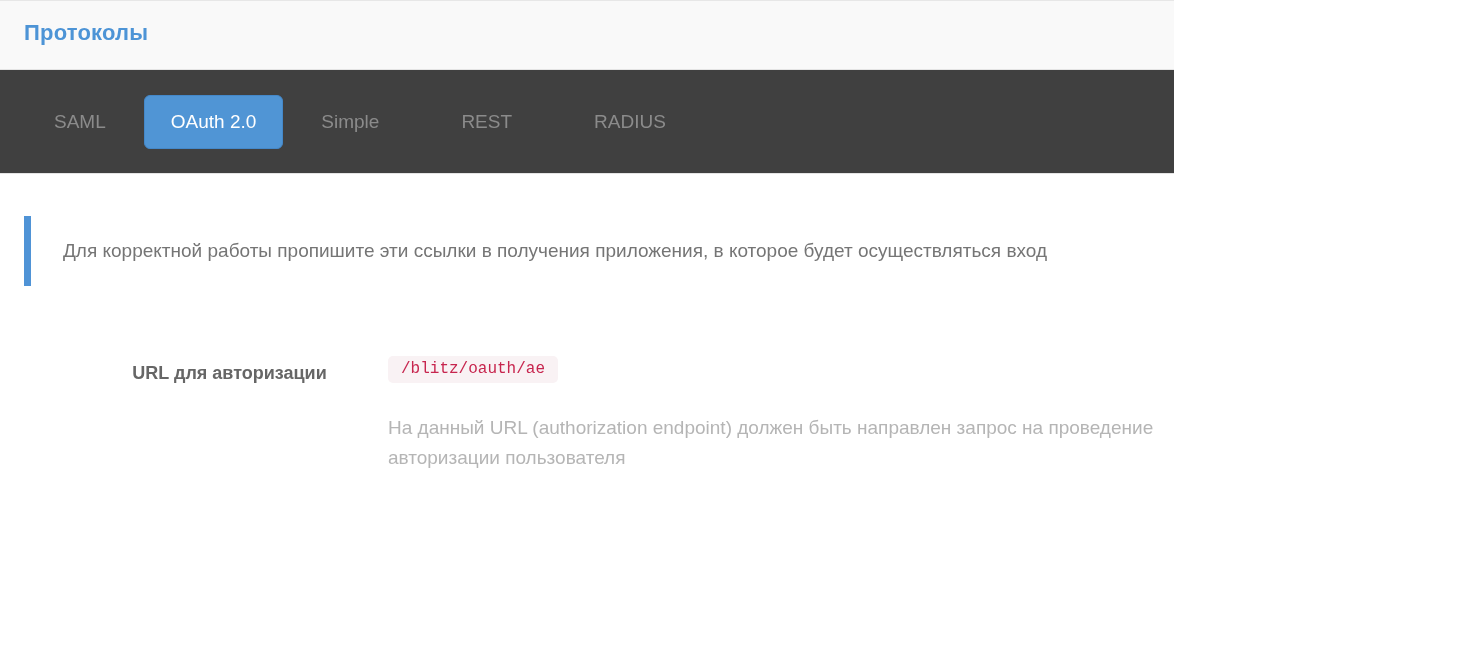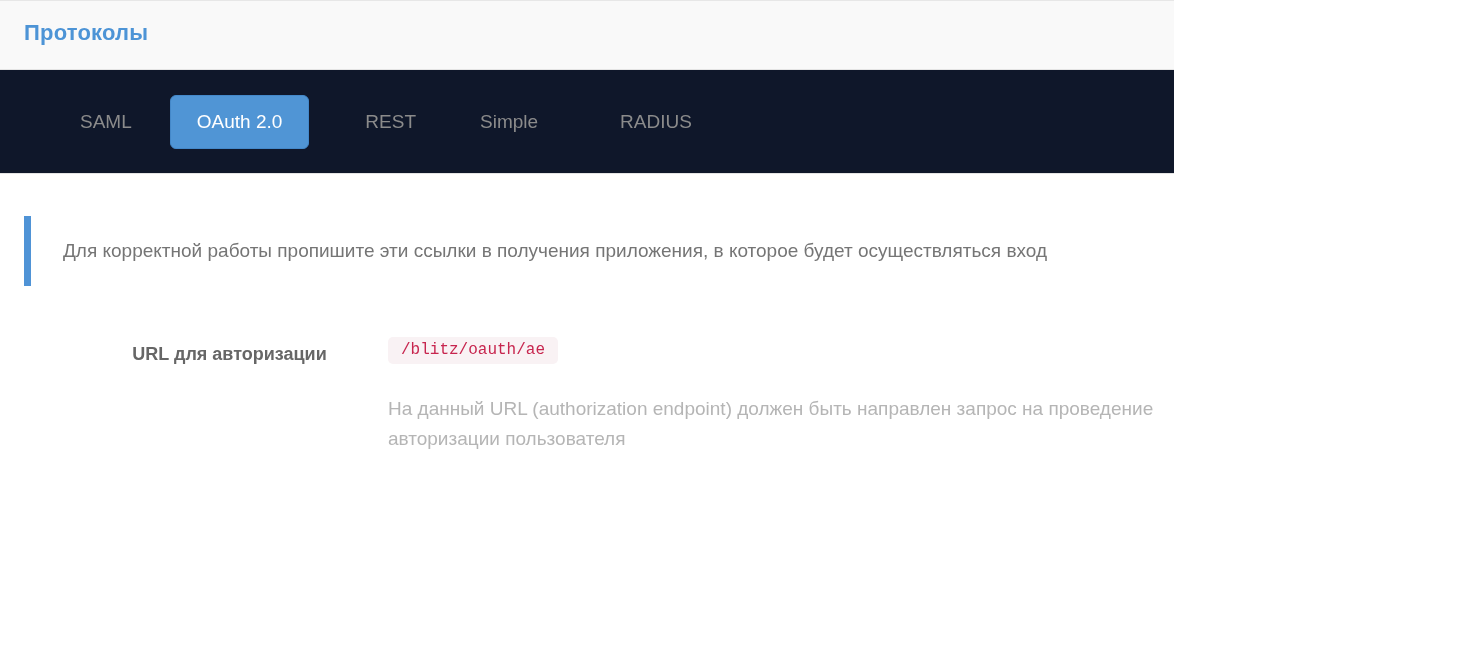--- a/index.html
+++ b/index.html
@@ -27,27 +27,27 @@
   .panel-heading h1 {
     margin: 0;
     font-size: 22px;
     font-weight: bold;
     color: #4d94d6;
     letter-spacing: 0.2px;
   }
 
   
   .tab-bar {
-    background: #0f172a;
+    background: #404040;
     border-bottom: 1px solid #e4e4e4;
     height: 104px;
     box-sizing: border-box;
     display: flex;
     align-items: center;
-    padding-left: 54px;
+    padding-left: 28px;
   }
   .tab {
     color: #8b8b8b;
     font-size: 19px;
     padding: 15px 26px;
     border-radius: 6px;
     cursor: pointer;
     white-space: nowrap;
   }
   .tab + .tab { margin-left: 12px; }
@@ -66,21 +66,21 @@
 
   .callout {
     margin: 0 24px;
     border-left: 7px solid #4f93d6;
     padding: 24px 15px 24px 32px;
     color: #757575;
     font-size: 19px;
     line-height: 22px;
   }
 
-  .form { margin-top: 51px; }
+  .form { margin-top: 70px; }
   .form-row {
     display: flex;
     align-items: flex-start;
   }
   .form-row + .form-row { margin-top: 63px; }
   .form-label {
     flex: 0 0 373px;
     box-sizing: border-box;
     padding-left: 86px;
     padding-top: 2px;
@@ -117,22 +117,22 @@
 
 <div class="app">
 
   <header class="panel-heading">
     <h1>Протоколы</h1>
   </header>
 
   <nav class="tab-bar">
     <div class="tab">SAML</div>
     <div class="tab active">OAuth 2.0</div>
+    <div class="tab">Simple</div>
     <div class="tab gap">REST</div>
-    <div class="tab">Simple</div>
     <div class="tab gap">RADIUS</div>
   </nav>
 
   <main class="content">
 
     <div class="callout">
       <span>Для корректной работы пропишите эти ссылки в получения приложения, в которое будет осуществляться вход</span>
     </div>
 
     <div class="form">

